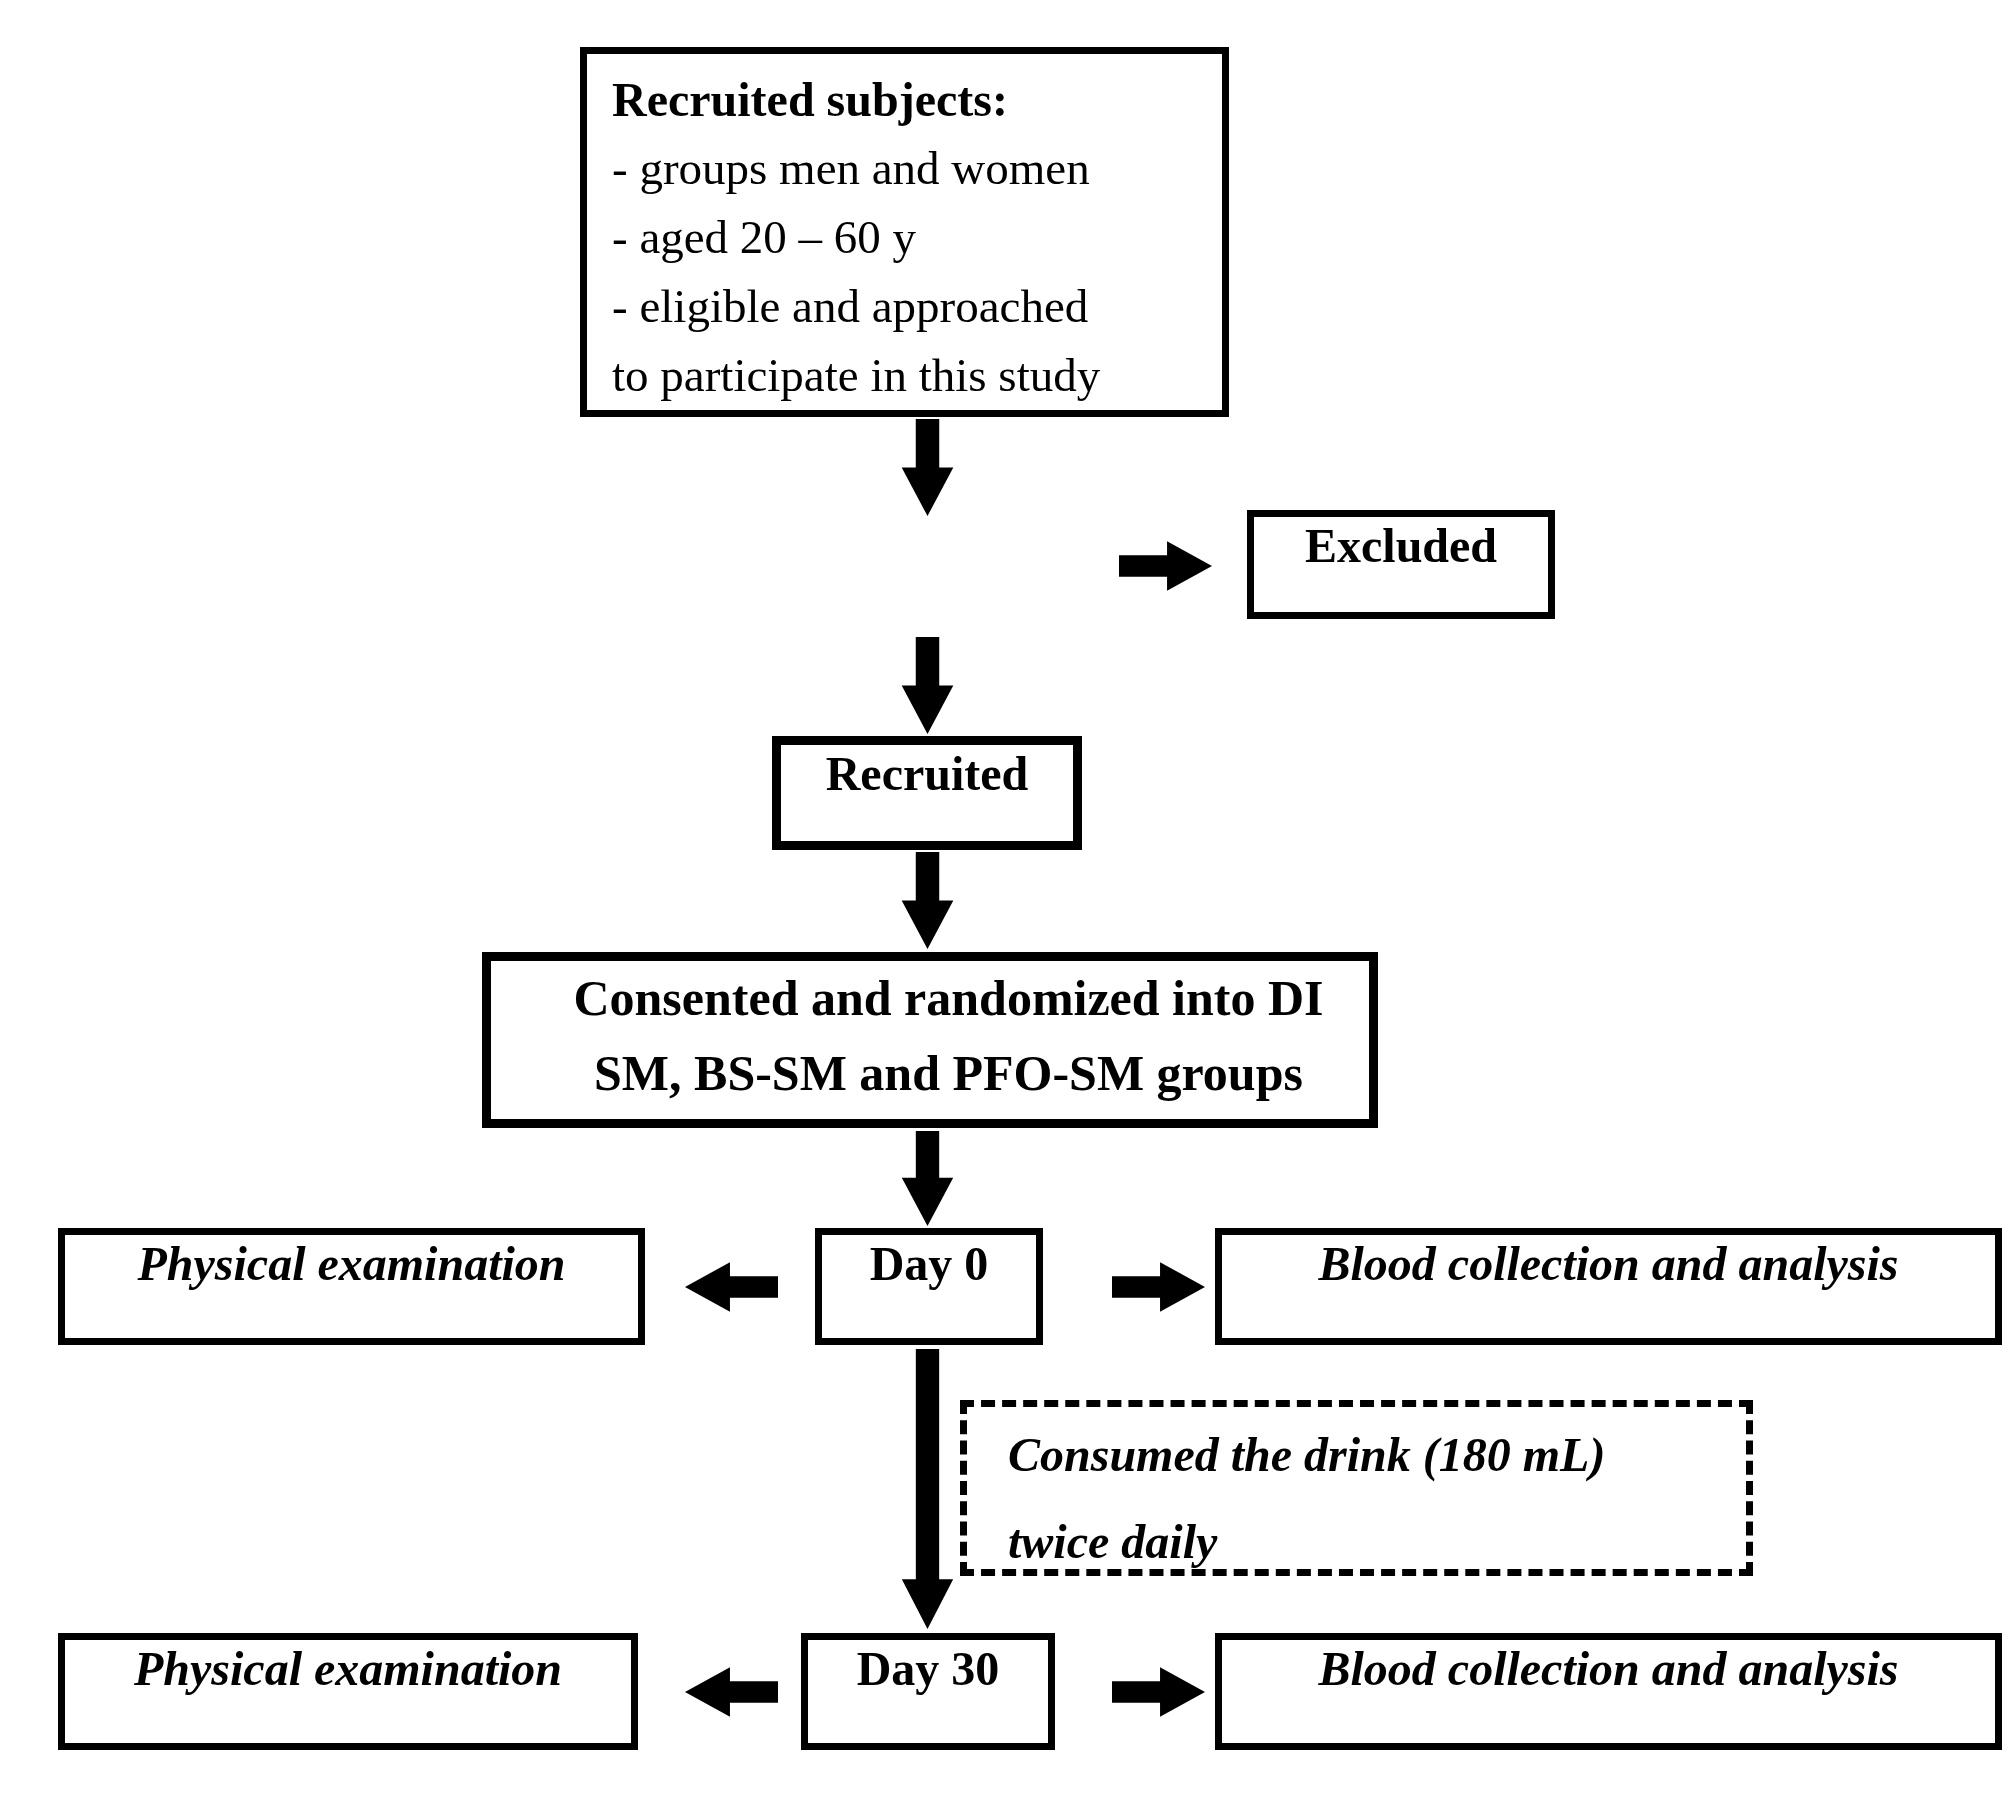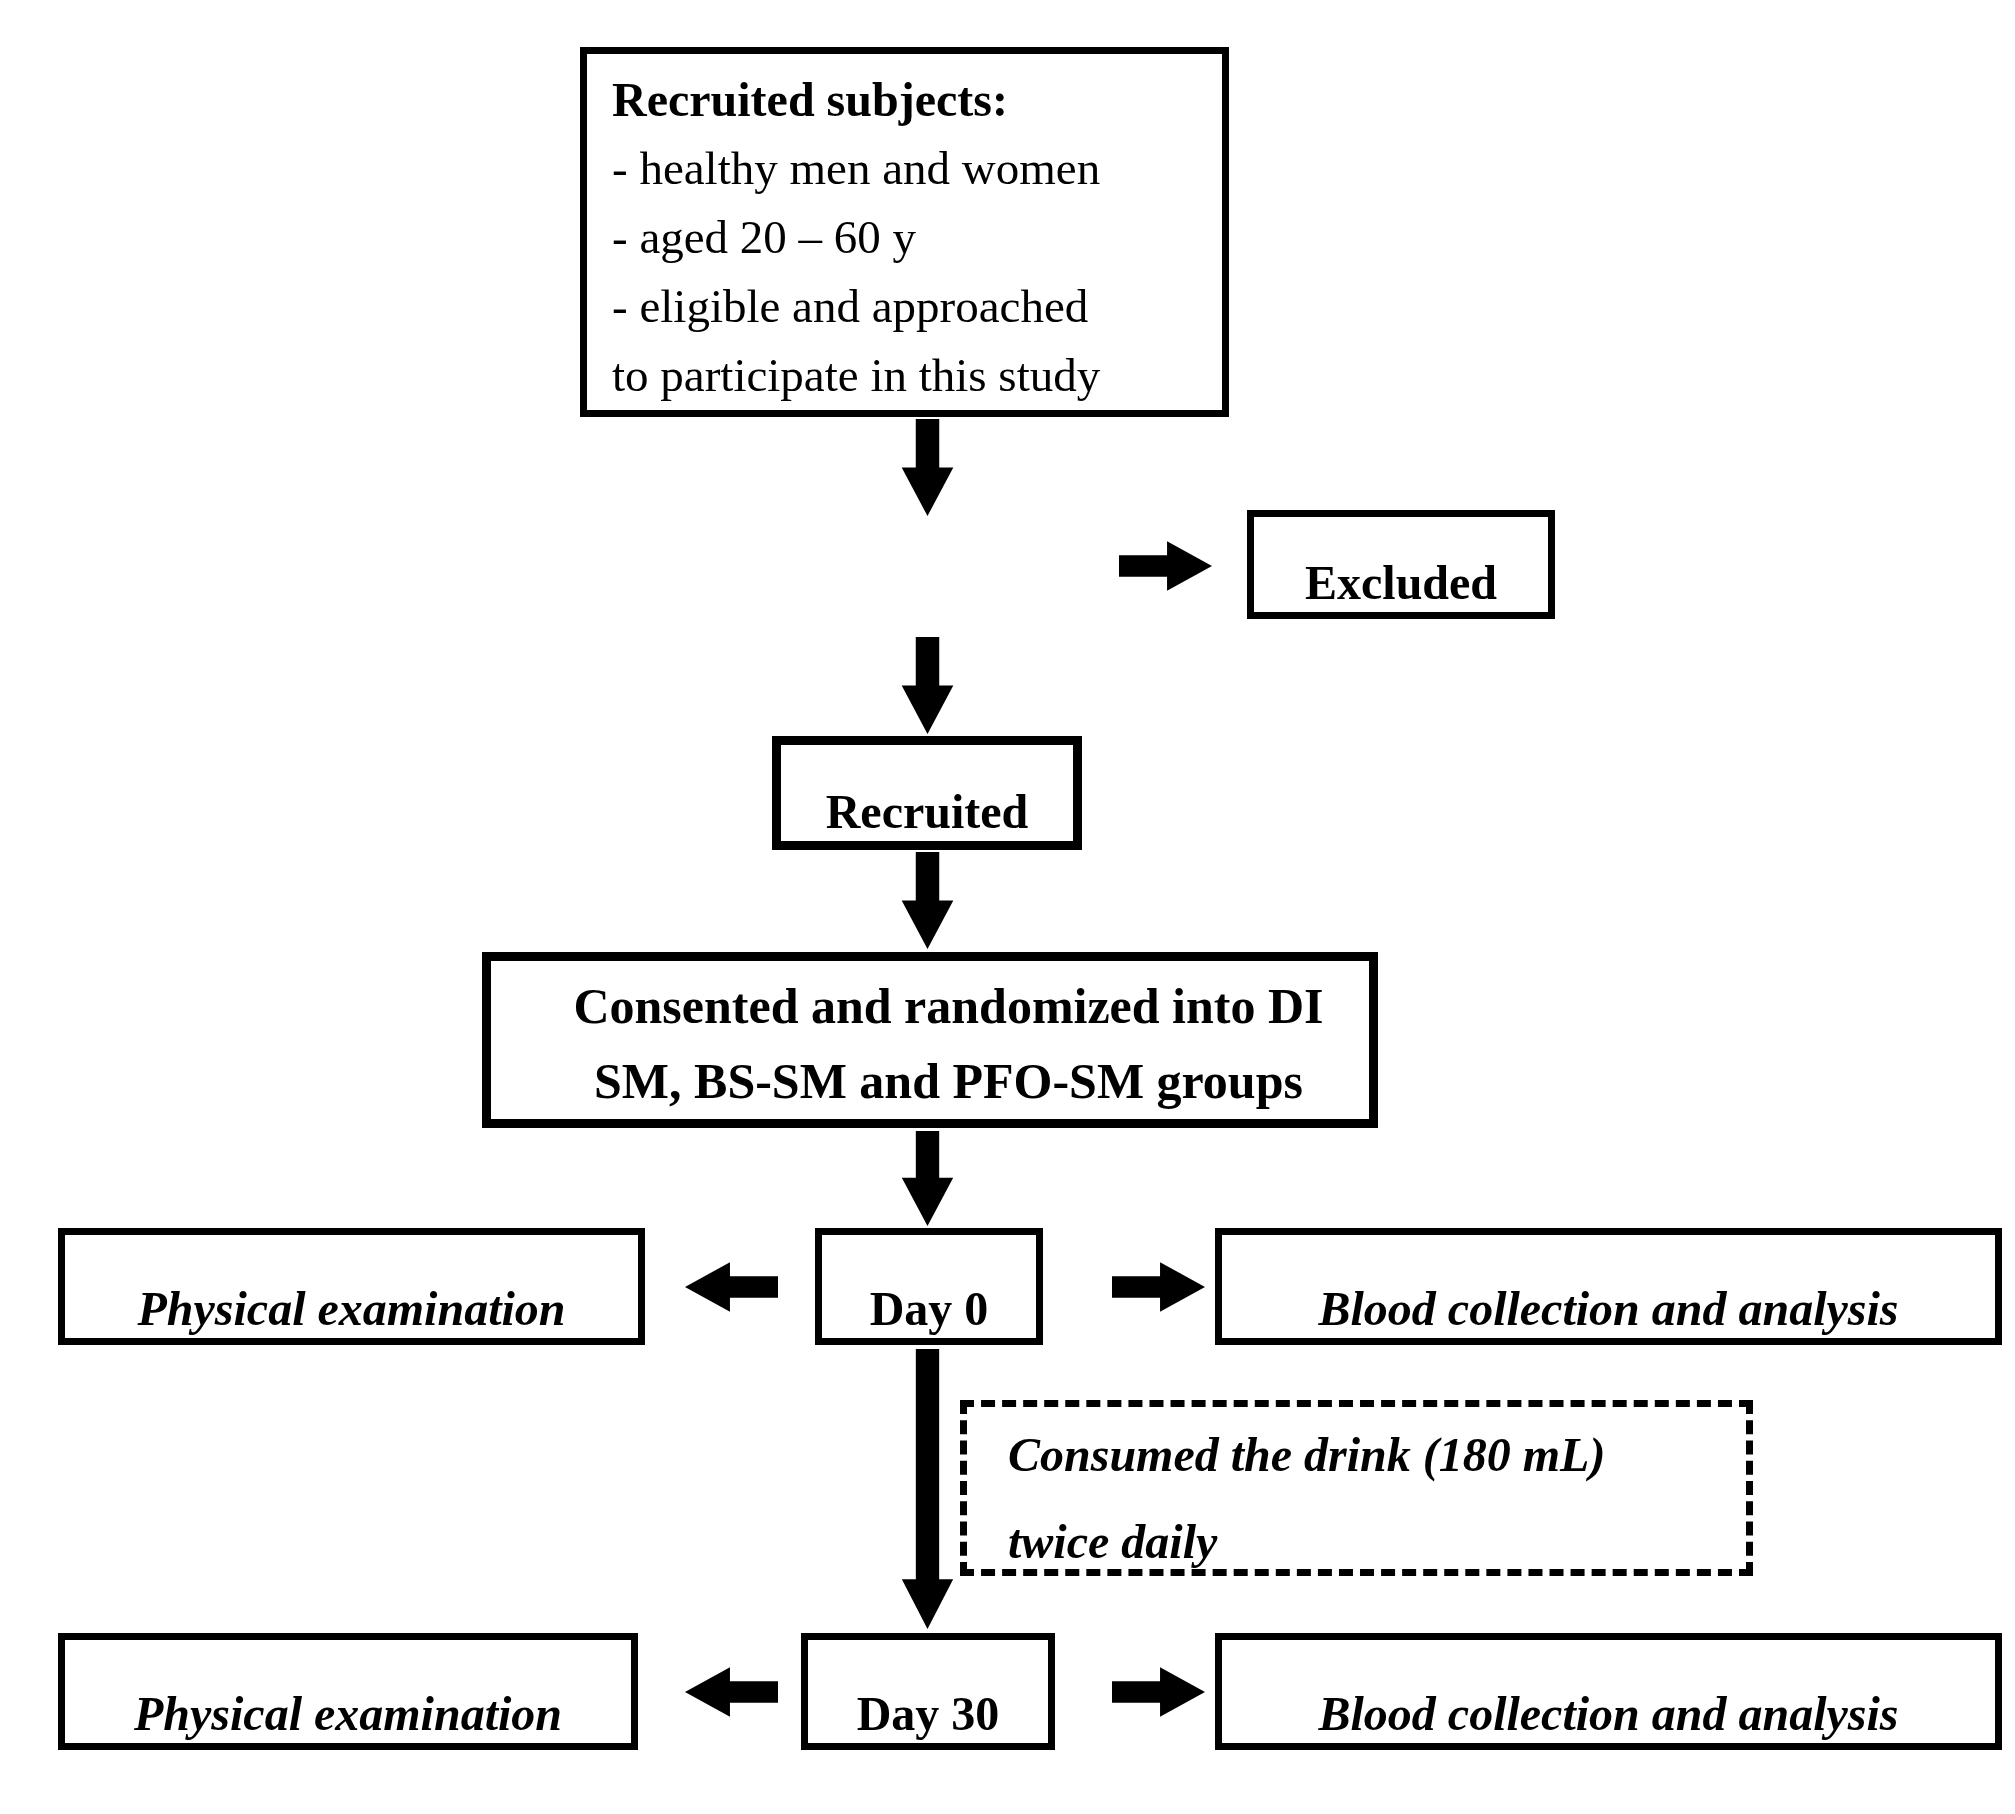--- a/index.html
+++ b/index.html
@@ -14,21 +14,21 @@
     background: #ffffff;
     font-family: "Liberation Serif", "DejaVu Serif", serif;
     color: #000000;
   }
   .box {
     position: absolute;
     box-sizing: border-box;
     border: 7.8px solid #000000;
     background: #ffffff;
     display: flex;
-    align-items: flex-end;
+    align-items: flex-start;
     justify-content: center;
     text-align: center;
     font-weight: bold;
     font-size: 48px;
     line-height: 1.2;
   }
   .box.thick { border-width: 9.3px; }
   .box.dashed {
     border: 7px dashed #000000;
     align-items: center;
@@ -70,21 +70,21 @@
   .arrow polygon { fill: #000000; stroke: none; }
 </style>
 </head>
 <body>
 
 <div class="diagram">
 
   <div class="box" style="left:580px; top:47px; width:649px; height:370px;">
     <div class="recruited-inner">
       <div class="title">Recruited subjects:</div>
-      <div>- healthy men and women</div>
+      <div>- groups men and women</div>
       <div>- aged 20 – 60 y</div>
       <div>- eligible and approached</div>
       <div>to participate in this study</div>
     </div>
   </div>
 
   <svg class="arrow" style="left:900px; top:419px;" width="55" height="97" viewBox="0 0 70 124">
     <polygon points="20,0 50,0 50,62 68,62 35,124 2,62 20,62"></polygon>
   </svg>
 

